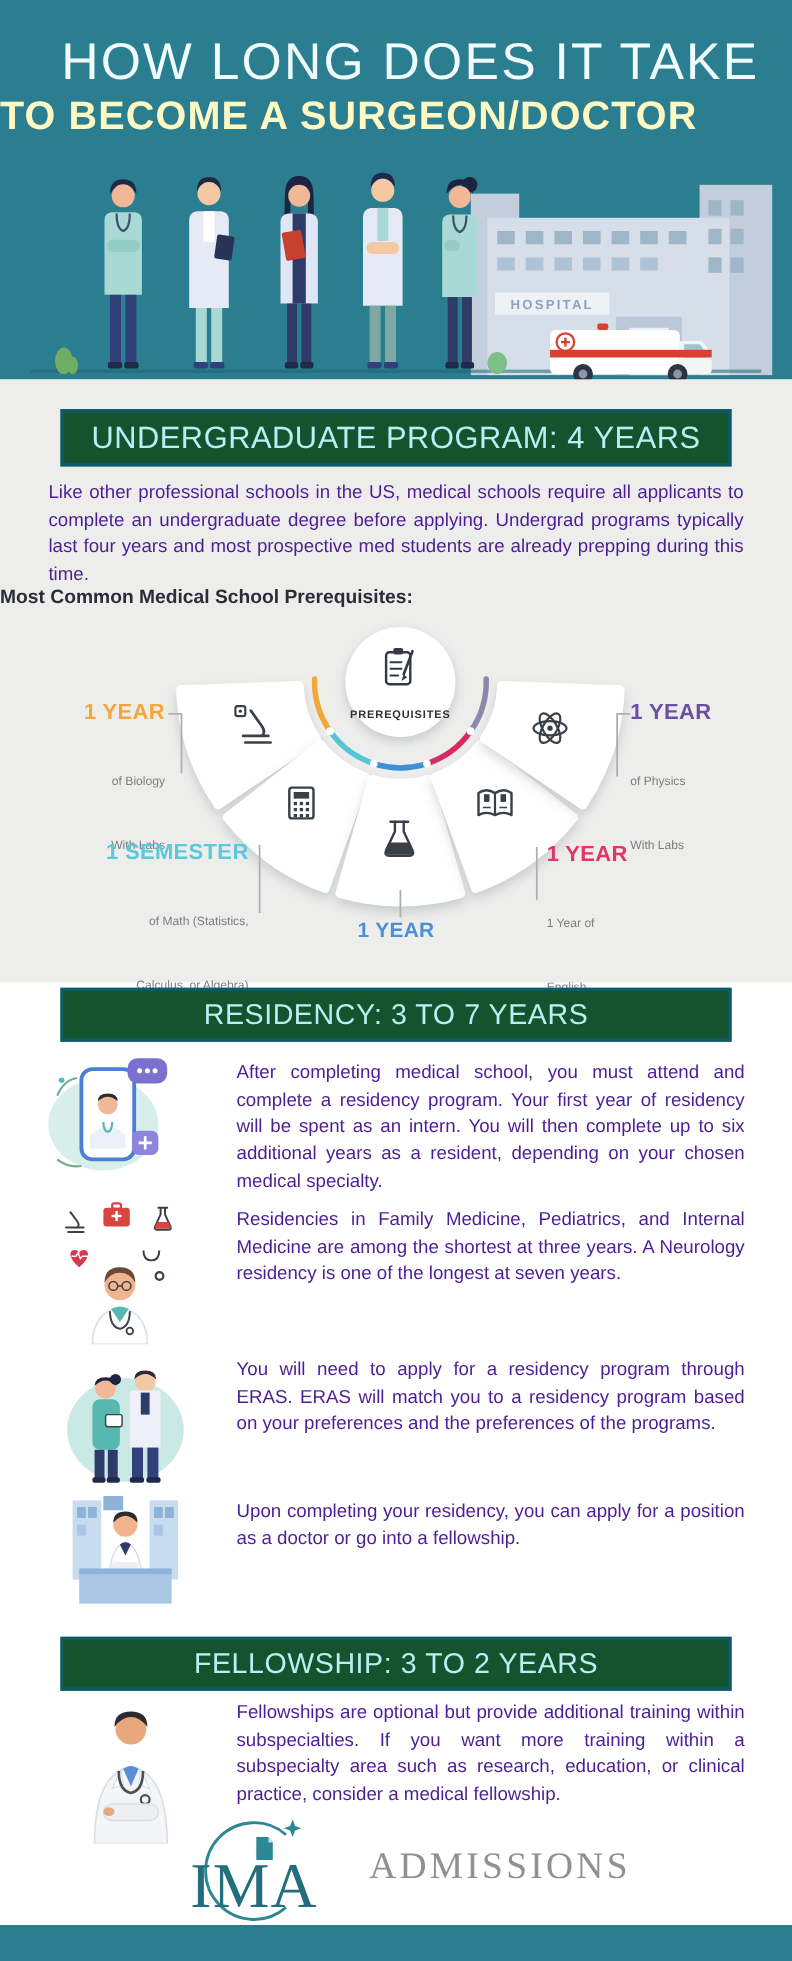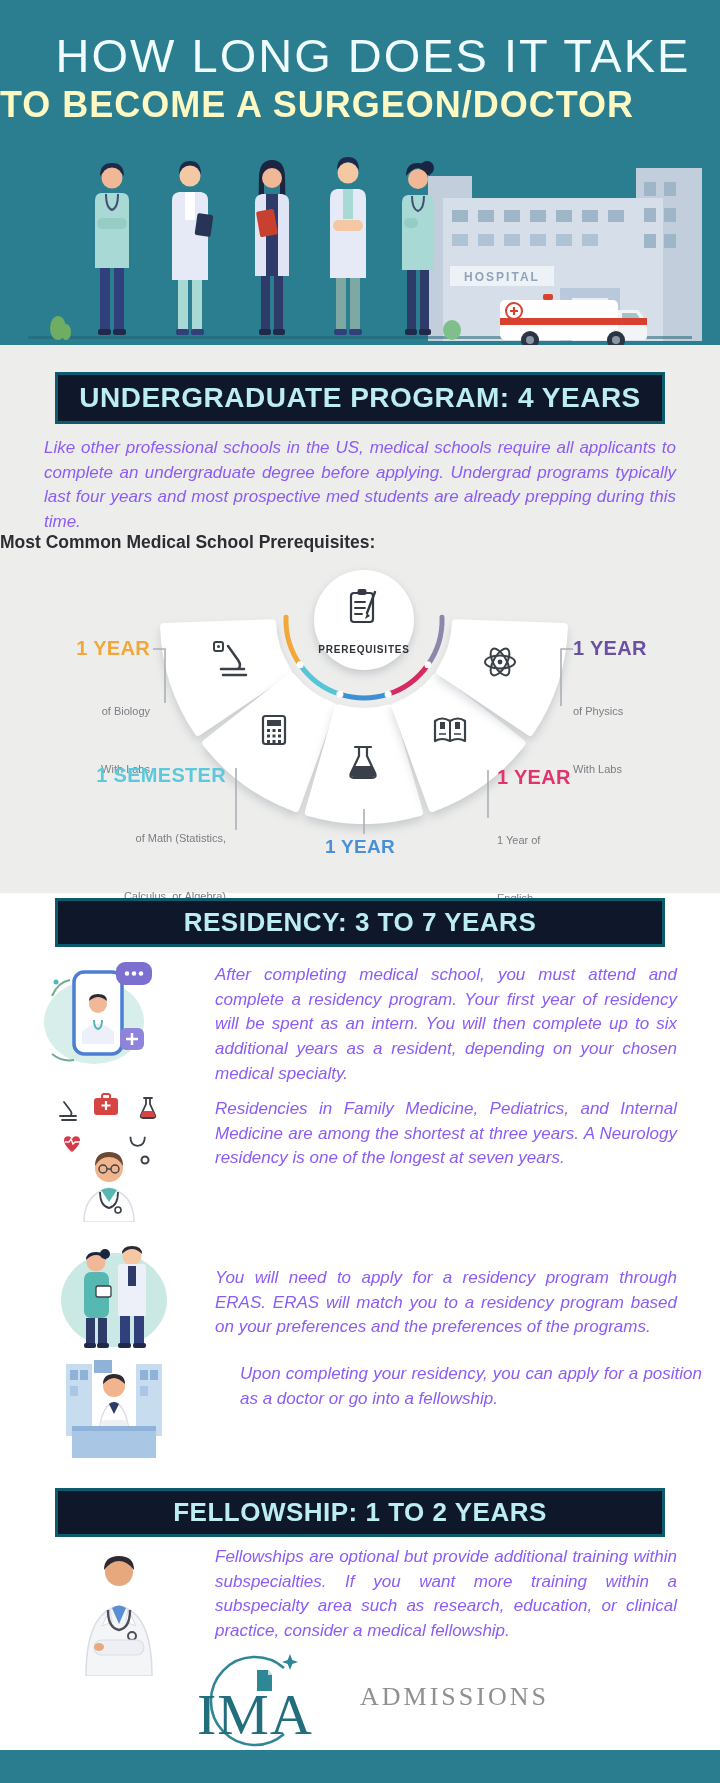--- a/index.html
+++ b/index.html
@@ -8,31 +8,31 @@
   
   .header{position:absolute;left:0;top:0;width:720px;height:345px;background:#2A7E8F;padding-left:26px;}
   .title1{position:absolute;left:0;right:0;top:28px;text-align:center;color:#EFFBFC;
           font-size:47px;font-weight:300;letter-spacing:2px;}
   .title2{position:absolute;left:0;right:0;top:84px;text-align:left;color:#fef9c3;
           font-size:36px;font-weight:800;letter-spacing:1px;}
   .hero{position:absolute;left:0;top:118px;}
   
   .gray{position:absolute;left:0;top:345px;width:720px;height:548px;background:#EDEEEC;}
   
-  .banner{position:absolute;left:55px;width:604px;background:#0f172a;border:3px solid #0C5A6B;
+  .banner{position:absolute;left:55px;width:604px;background:#14532d;border:3px solid #0C5A6B;
           display:flex;align-items:center;justify-content:center;color:#BCEDF3;
-          font-weight:bold;letter-spacing:.5px;}
+          font-weight:normal;letter-spacing:.5px;}
   #banner-undergrad{top:372px;height:46px;font-size:28px;}
   #banner-residency{top:898px;height:43px;font-size:26px;}
   #banner-fellowship{top:1488px;height:43px;font-size:26px;}
   
-  .para{position:absolute;color:#8b5cf6;font-size:17px;line-height:1.45;text-align:justify;font-style:italic;}
+  .para{position:absolute;color:#4c1d95;font-size:17px;line-height:1.45;text-align:justify;}
   #para-undergrad{left:44px;width:632px;top:436px;}
   .rpara{left:215px;width:462px;}
-  #rpara-0{top:963px;} #rpara-1{top:1097px;} #rpara-2{top:1266px;} #rpara-3{top:1362px;margin-left:25px;}
+  #rpara-0{top:963px;} #rpara-1{top:1097px;} #rpara-2{top:1233px;} #rpara-3{top:1362px;}
   #para-fellowship{left:215px;width:462px;top:1545px;}
   
   .prereq-heading{position:absolute;left:0;right:0;top:532px;
                   color:#2B2D33;font-size:17.5px;font-weight:bold;}
   .diagram{position:absolute;left:0;top:558px;}
   .petal{filter:drop-shadow(0 5px 5px rgba(60,70,90,.20));}
   .cshadow{filter:drop-shadow(0 4px 5px rgba(60,70,90,.22));}
   .lab{position:absolute;line-height:1.15;}
   .lab .dur{font-weight:bold;font-size:20px;letter-spacing:.3px;display:block;}
   .lab .det{font-size:11px;color:#7A7D82;line-height:1.3;display:block;margin-top:44px;}
@@ -46,21 +46,21 @@
   .c-biology{color:#F2A73B;} .c-math{color:#5BC8DB;} .c-chemistry{color:#4A90D9;}
   .c-english{color:#E2336B;} .c-physics{color:#6A4FA3;}
   
   .illo{position:absolute;}
   #illo-0{left:38px;top:956px;} #illo-1{left:52px;top:1090px;}
   #illo-2{left:58px;top:1228px;} #illo-3{left:64px;top:1356px;}
   #illo-4{left:72px;top:1548px;}
   
   .logo-row{position:absolute;left:0;right:0;top:1652px;display:flex;
             justify-content:center;align-items:center;gap:4px;}
-  .logo-text{font-family:"Liberation Serif",serif;color:#8F9093;font-size:26px;
+  .logo-text{font-family:"Liberation Serif",serif;color:#8F9093;font-size:34px;
              letter-spacing:3px;line-height:1.05;margin-bottom:6px;text-align:right;}
   
   .footer{position:absolute;left:0;top:1750px;width:720px;height:33px;background:#2A7D8E;}
   svg text{font-family:"Liberation Sans",sans-serif;}
   .serif-t{font-family:"Liberation Serif",serif;}
 </style>
 </head>
 <body>
 
 <div id="page">
@@ -397,21 +397,21 @@
     <circle cx="50" cy="30" r="11" fill="#F2B48C"></circle>
     <path d="M39,28 Q39,18 50,18 Q61,18 61,28 Q55,22 50,22 Q45,22 39,28 Z" fill="#2E2A33"></path>
     <path d="M34,96 Q34,50 50,46 Q66,50 66,96 Z" fill="#FFFFFF" stroke="#DADEE8" stroke-width="1.5"></path>
     <path d="M45,48 L50,58 L55,48 Q50,44 45,48 Z" fill="#2E3A67"></path>
     <rect x="36" y="64" width="28" height="11" rx="5.5" fill="#EDEFF3"></rect>
     <rect x="8" y="70" width="84" height="32" fill="#A9C6E4"></rect>
     <rect x="8" y="70" width="84" height="5" fill="#8FB2D8"></rect>
   </svg>
 
   <div class="banner" id="banner-fellowship">
-    <span>FELLOWSHIP: 1 TO 2 YEARS</span>
+    <span>FELLOWSHIP: 3 TO 2 YEARS</span>
   </div>
 
   <div class="para" id="para-fellowship">Fellowships are optional but provide additional training within subspecialties. If you want more training within a subspecialty area such as research, education, or clinical practice, consider a medical fellowship.</div>
 
   <svg class="illo" id="illo-4" width="95" height="128" viewBox="0 0 95 128">
     <circle cx="47" cy="24" r="14" fill="#E8A87E"></circle>
     <path d="M32,22 Q32,8 47,8 Q62,8 62,22 Q55,13 47,13 Q39,13 32,22 Z" fill="#2E2A33"></path>
     <path d="M14,128 Q14,64 47,58 Q80,64 80,128 Z" fill="#F4F5F7" stroke="#D9DDE6" stroke-width="1.5"></path>
     <path d="M40,60 L47,76 L54,60 Q47,55 40,60 Z" fill="#5B8FD4"></path>
     <path d="M38,61 L30,78 L40,74 Z" fill="#FFFFFF" stroke="#D9DDE6" stroke-width="1"></path>

